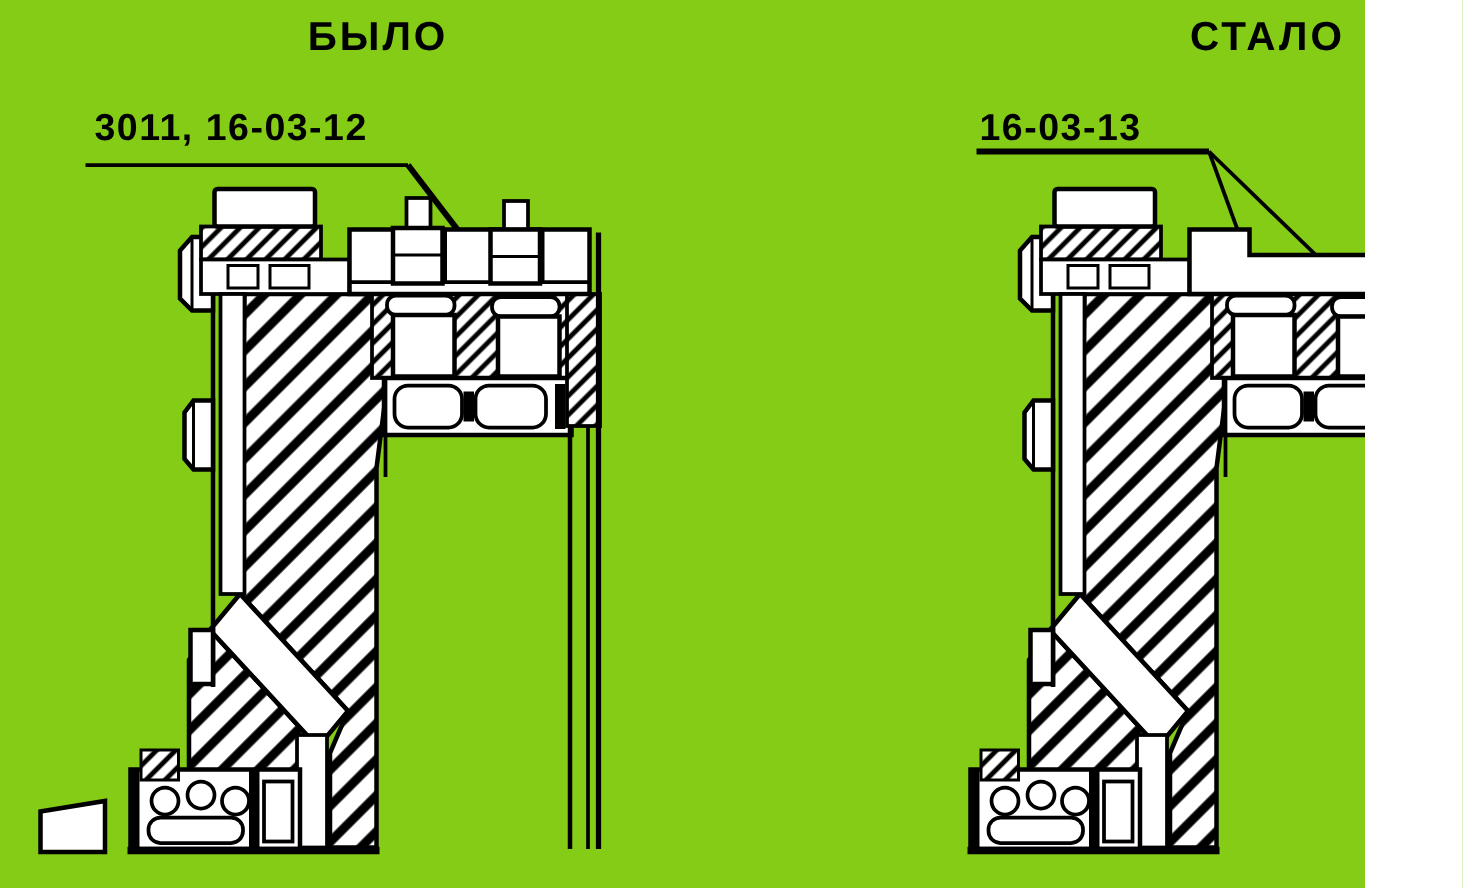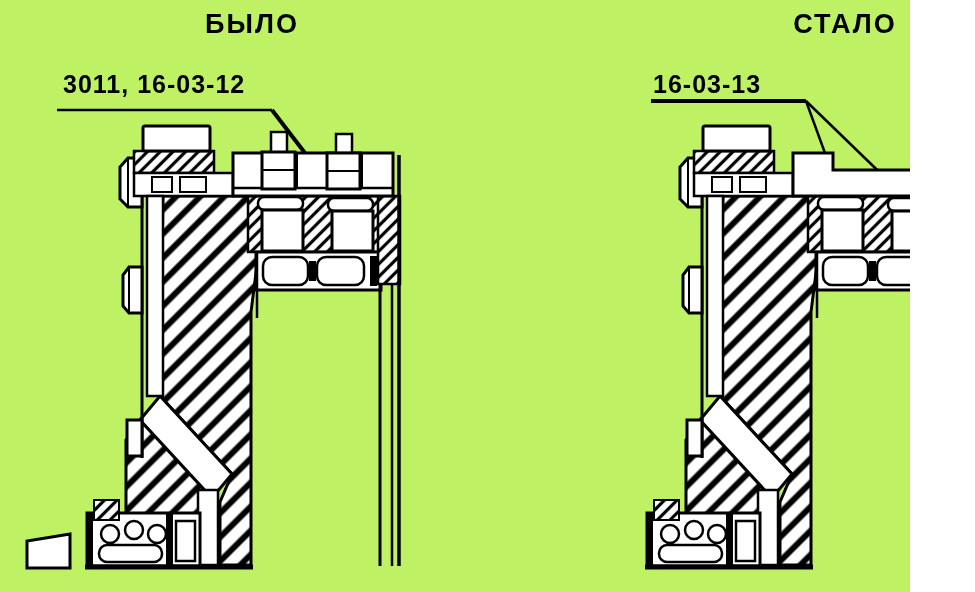--- a/index.html
+++ b/index.html
@@ -1,16 +1,16 @@
 <!DOCTYPE html>
 <html><head>
 <meta charset="utf-8">
 <style>
   html,body{margin:0;padding:0;background:#ffffff;}
-  .page{position:relative;width:910px;height:592px;background:#bef264;overflow:hidden;
+  .page{position:relative;width:910px;height:592px;background:#84cc16;overflow:hidden;
         font-family:"Liberation Sans", sans-serif;}
   svg{position:absolute;left:0;top:0;}
   .title-text{font-family:"Liberation Sans",sans-serif;font-weight:bold;font-size:27px;
               letter-spacing:2px;fill:#000;}
   .label-text{font-family:"Liberation Sans",sans-serif;font-weight:bold;font-size:25px;
               letter-spacing:1px;fill:#000;}
   .ln{stroke:#000;fill:none;}
 </style>
 </head>
 <body>

